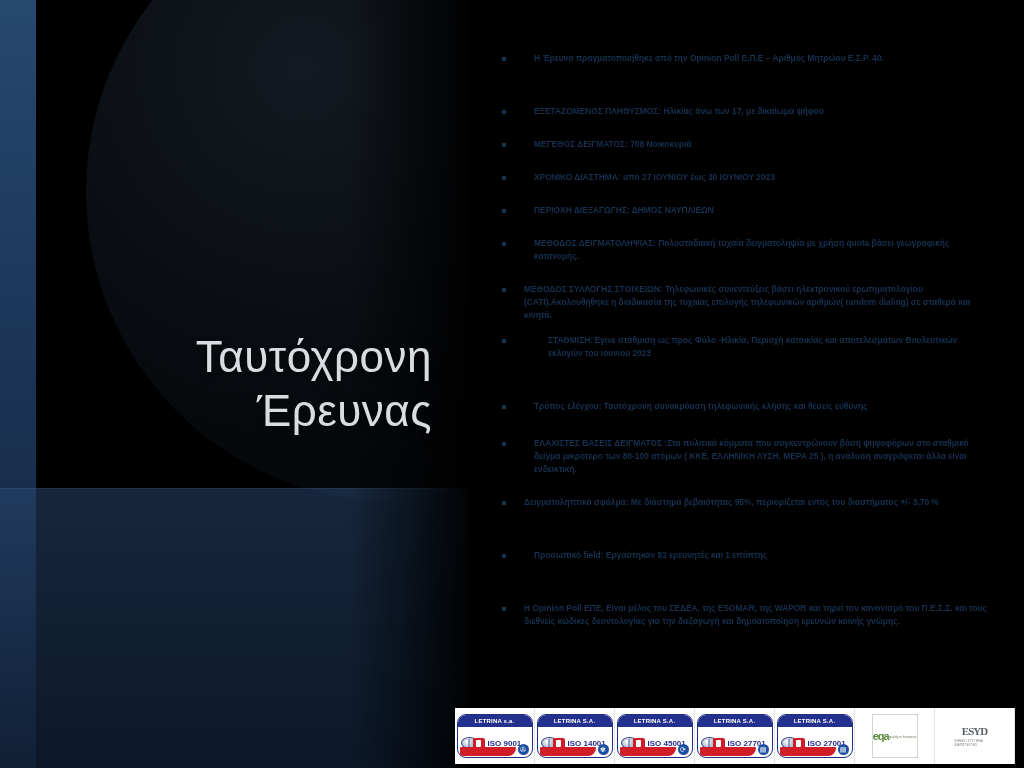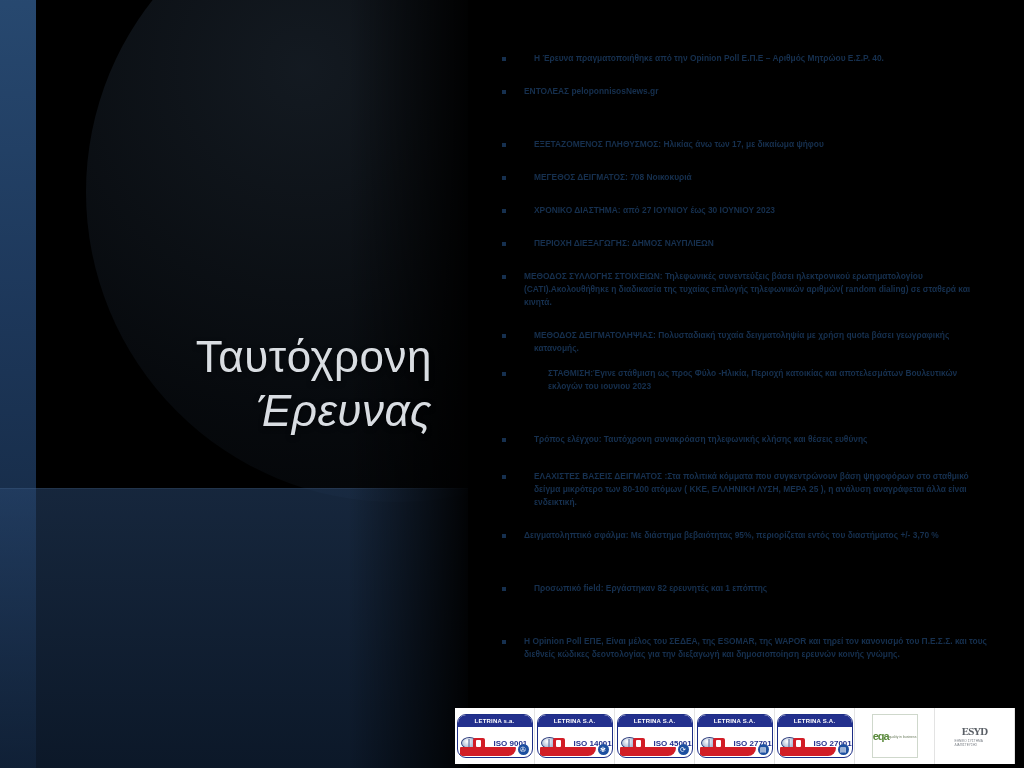--- a/index.html
+++ b/index.html
@@ -37,21 +37,21 @@
     background:linear-gradient(90deg, rgba(0,0,0,0), rgba(0,0,0,.92));
   }
 
   .title-block{
     position:absolute; left:36px; top:330px; width:420px;
     text-align:right; padding-right:24px;
     color:#d9dde2; font-size:44px; line-height:1.22; font-weight:400;
     letter-spacing:.5px;
     text-shadow:0 2px 5px rgba(0,0,0,.55);
   }
-  .title-block .l2{ display:block;font-style:italic; }
+  .title-block .l2{ display:block; }
 
   
   .content{
     position:absolute; left:468px; top:0; width:556px; height:627px;
     background:#000; padding:52px 34px 0 22px;
   }
   ul.bullets{ list-style:none; }
   ul.bullets li{
     position:relative;
     color:#16304f;
@@ -112,21 +112,21 @@
   }
   .iso-red{
     width:12px; height:11px; background:#d21d26; margin-left:-5px;
     border-radius:2px; position:relative; flex:0 0 auto;
   }
   .iso-red:after{
     content:""; position:absolute; left:3px; top:2px; width:5px; height:7px;
     background:#fff; border-radius:1px;
   }
   .iso-label{
-    font-size:8px; font-weight:bold; color:#23308d; margin-left:9px; white-space:nowrap;
+    font-size:8px; font-weight:bold; color:#23308d; margin-left:3px; white-space:nowrap;
   }
   .iso-ribbon{
     position:absolute; left:2px; bottom:1px; width:56px; height:9px;
     background:#d21d26; border-radius:1px 1px 8px 1px;
   }
   .iso-mark{
     position:absolute; right:3px; bottom:2px; width:11px; height:11px;
     border-radius:50%; background:#1d4fa0; color:#fff; font-size:7px;
     display:flex; align-items:center; justify-content:center;
   }
@@ -163,47 +163,43 @@
     <span class="l1">Ταυτόχρονη</span>
     <span class="l2">Έρευνας</span>
   </div>
 
   <div class="content">
     <ul class="bullets">
       <li>
         <span class="sq"></span>
         <span>Η Έρευνα πραγματοποιήθηκε από την Opinion Poll Ε.Π.Ε – Αριθμός Μητρώου Ε.Σ.Ρ. 40.</span>
       </li>
+      <li class="gap-xl">
+        <span class="sq"></span>
+        <span>ΕΞΕΤΑΖΟΜΕΝΟΣ ΠΛΗΘΥΣΜΟΣ: Ηλικίας άνω των 17, με δικαίωμα ψήφου</span>
+      </li>
+      <li class="gap-md">
+        <span class="sq"></span>
+        <span>ΜΕΓΕΘΟΣ ΔΕΙΓΜΑΤΟΣ: 708 Νοικοκυριά</span>
+      </li>
+      <li class="gap-md">
+        <span class="sq"></span>
+        <span>ΧΡΟΝΙΚΟ ΔΙΑΣΤΗΜΑ: από  27  ΙΟΥΝΙΟΥ    έως 30  ΙΟΥΝΙΟΥ   2023</span>
+      </li>
+      <li class="gap-md">
+        <span class="sq"></span>
+        <span>ΠΕΡΙΟΧΗ ΔΙΕΞΑΓΩΓΗΣ: ΔΗΜΟΣ  ΝΑΥΠΛΙΕΩΝ</span>
+      </li>
+      <li class="gap-md">
+        <span class="sq"></span>
+        <span>ΜΕΘΟΔΟΣ ΔΕΙΓΜΑΤΟΛΗΨΙΑΣ: Πολυσταδιακή τυχαία δειγματοληψία με χρήση quota βάσει  γεωγραφικής κατανομής.</span>
+      </li>
       <li class="gap-md indent-2">
         <span class="sq"></span>
-        <span>ΕΝΤΟΛΕΑΣ  peloponnisosNews.gr</span>
-      </li>
-      <li class="gap-xl">
-        <span class="sq"></span>
-        <span>ΕΞΕΤΑΖΟΜΕΝΟΣ ΠΛΗΘΥΣΜΟΣ: Ηλικίας άνω των 17, με δικαίωμα ψήφου</span>
-      </li>
-      <li class="gap-md">
-        <span class="sq"></span>
-        <span>ΜΕΓΕΘΟΣ ΔΕΙΓΜΑΤΟΣ: 708 Νοικοκυριά</span>
-      </li>
-      <li class="gap-md">
-        <span class="sq"></span>
-        <span>ΧΡΟΝΙΚΟ ΔΙΑΣΤΗΜΑ: από  27  ΙΟΥΝΙΟΥ    έως 30  ΙΟΥΝΙΟΥ   2023</span>
-      </li>
-      <li class="gap-md">
-        <span class="sq"></span>
-        <span>ΠΕΡΙΟΧΗ ΔΙΕΞΑΓΩΓΗΣ: ΔΗΜΟΣ  ΝΑΥΠΛΙΕΩΝ</span>
-      </li>
-      <li class="gap-md indent-2">
-        <span class="sq"></span>
         <span>ΜΕΘΟΔΟΣ ΣΥΛΛΟΓΗΣ ΣΤΟΙΧΕΙΩΝ: Τηλεφωνικές συνεντεύξεις βάσει    ηλεκτρονικού ερωτηματολογίου (CATI).Ακολουθήθηκε η διαδικασία της τυχαίας  επιλογής τηλεφωνικών αριθμών( random dialing) σε σταθερά και κινητά.</span>
-      </li>
-      <li class="gap-md">
-        <span class="sq"></span>
-        <span>ΜΕΘΟΔΟΣ ΔΕΙΓΜΑΤΟΛΗΨΙΑΣ: Πολυσταδιακή τυχαία δειγματοληψία με χρήση quota βάσει  γεωγραφικής κατανομής.</span>
       </li>
       <li class="gap-sm indent-1">
         <span class="sq"></span>
         <span>ΣΤΑΘΜΙΣΗ:Έγινε στάθμιση ως προς Φύλο -Ηλικία, Περιοχή κατοικίας και αποτελεσμάτων  Βουλευτικών εκλογών του   ιουνιου 2023</span>
       </li>
       <li class="gap-xl">
         <span class="sq"></span>
         <span>Τρόπος ελέγχου: Ταυτόχρονη συνακρόαση τηλεφωνικής κλήσης και θέσεις ευθύνης</span>
       </li>
       <li class="gap-lg">

